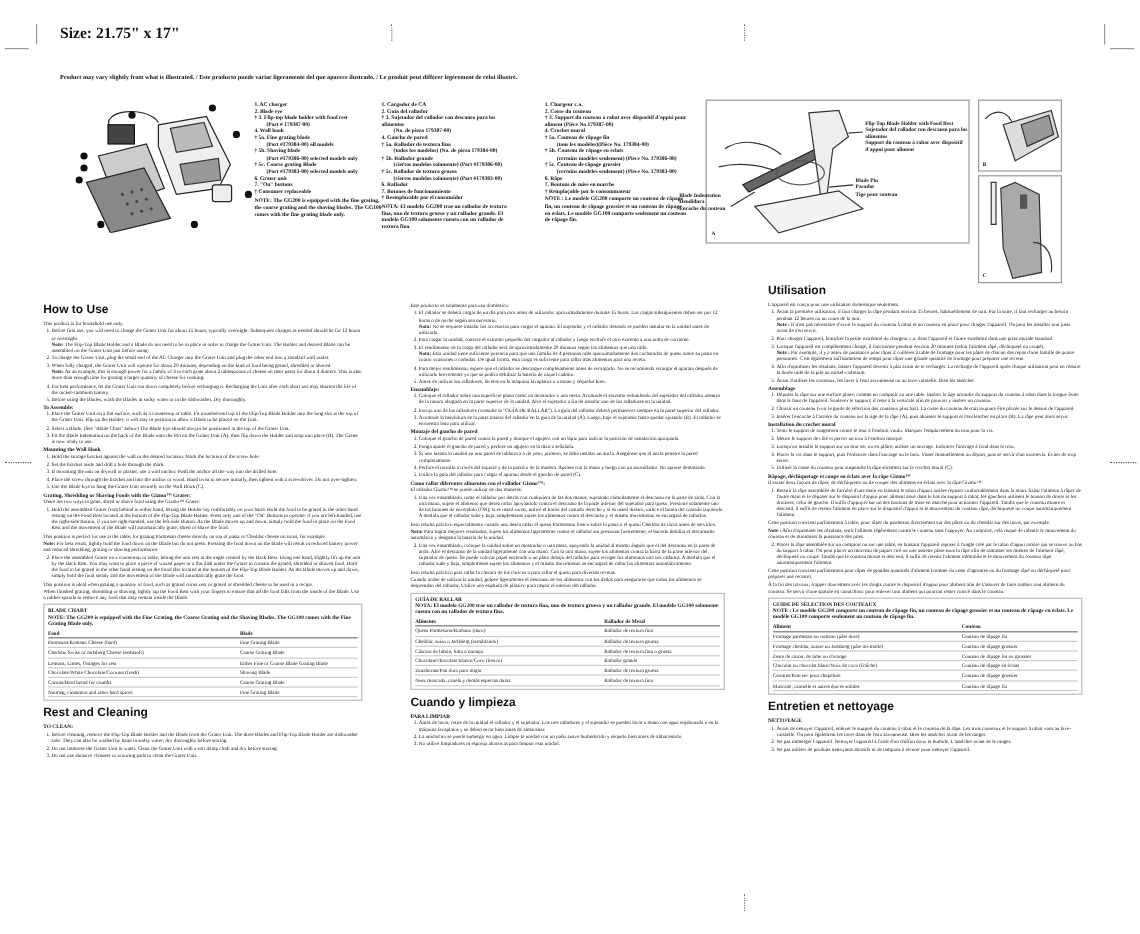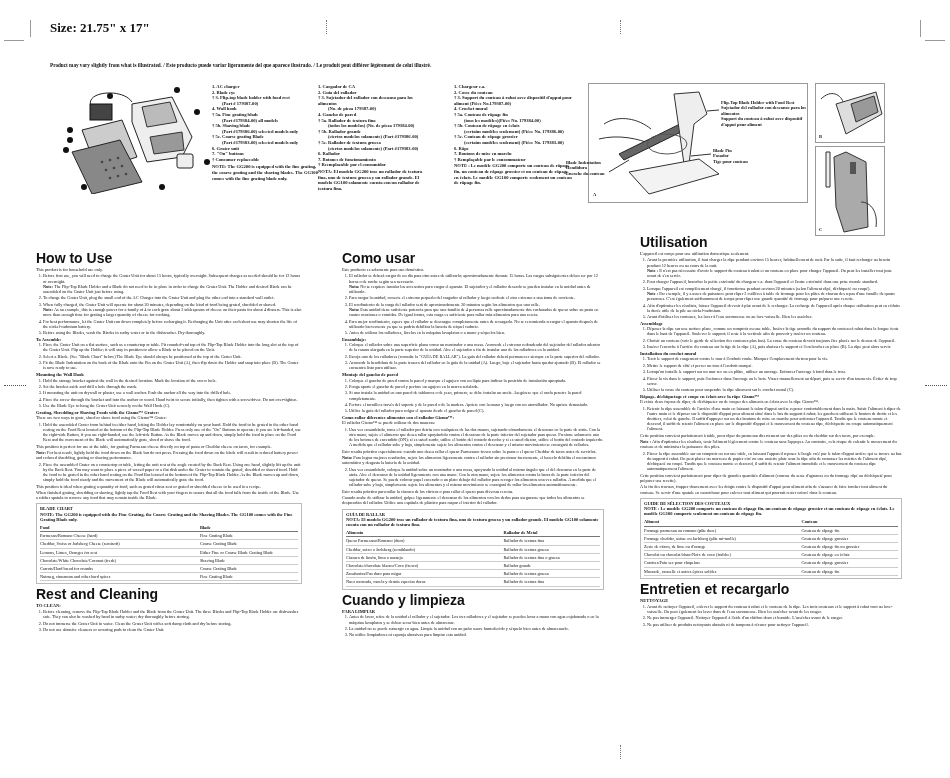--- a/index.html
+++ b/index.html
@@ -13,21 +13,21 @@
   .size { position: absolute; left: 50px; top: 20px; font-size: 13px; font-weight: bold; }
   .disclaimer { position: absolute; left: 50px; top: 62px; font-size: 5.2px; font-weight: bold; white-space: nowrap; }
 
   .parts { position: absolute; font-size: 4.6px; line-height: 5.6px; font-weight: bold; }
   .parts li { list-style: none; }
   .parts .sub { padding-left: 10px; }
 
   .illus { position: absolute; }
 
   .col { position: absolute; font-size: 4.3px; line-height: 5.2px; }
-  .col h1 { font-family: "Liberation Sans", sans-serif; font-size: 14px; font-weight: bold; margin-bottom: 2px; line-height: 13px; }
+  .col h1 { font-family: "Liberation Sans", sans-serif; font-size: 10px; font-weight: bold; margin-bottom: 2px; line-height: 13px; }
   .col h3 { font-size: 4.5px; font-weight: bold; margin: 1px 0 0.5px; }
   .col p { margin-bottom: 1.2px; }
   .col ol { padding-left: 7px; margin-bottom: 1px; }
   .col ol li { margin-bottom: 1.2px; }
   .col b { font-weight: bold; }
 
   .chart { border: 1px solid #bbb; padding: 2px 3px; margin: 3px 0 4px; }
   .chart .ttl { font-weight: bold; font-size: 4.5px; }
   .chart table { width: 100%; border-collapse: collapse; margin-top: 2px; }
   .chart th { text-align: left; font-size: 4.4px; font-weight: bold; border-bottom: 1px solid #777; padding: 1px 0; }
@@ -254,21 +254,20 @@
   <h1>Rest and Cleaning</h1>
   <h3>TO CLEAN:</h3>
   <ol>
     <li>Before cleaning, remove the Flip-Top Blade Holder and the Blade from the Grater Unit. The three Blades and Flip-Top Blade Holder are dishwasher safe. They can also be washed by hand in sudsy water; dry thoroughly before storing.</li>
     <li>Do not immerse the Grater Unit in water. Clean the Grater Unit with a soft damp cloth and dry before storing.</li>
     <li>Do not use abrasive cleaners or scouring pads to clean the Grater Unit.</li>
   </ol>
 </div>
 
 <div class="col" style="left:342px;top:252px;width:262px;">
-  <h1>Como usar</h1>
   <p>Este producto es solamente para uso doméstico.</p>
   <ol>
     <li><span>El rallador se deberá cargar de un día para otro antes de utilizarlo; aproximadamente durante 15 horas. Las cargas subsiguientes deben ser por 12 horas o de noche según sea necesario.</span><br><b>Nota:</b> <span>No se requiere instalar los accesorios para cargar el aparato. El sujetador y el rallador deseado se pueden instalar en la unidad antes de utilizarlo.</span></li>
     <li>Para cargar la unidad, conecte el extremo pequeño del cargador al rallador y luego enchufe el otro extremo a una toma de corriente.</li>
     <li><span>El rendimiento de la carga del rallador será de aproximadamente 20 minutos según los alimentos que uno ralle.</span><br><b>Nota:</b> <span>Esta unidad tiene suficiente potencia para que una familia de 4 personas ralle aproximadamente dos cucharadas de queso sobre su pasta en cuatro ocasiones o comidas. De igual forma, esta carga es suficiente para rallar más alimentos para una receta.</span></li>
     <li>Para mejor rendimiento, espere que el rallador se descargue completamente antes de recargarlo. No se recomienda recargar el aparato después de utilizarlo brevemente ya que se podría debilitar la batería de níquel cadmio.</li>
     <li>Antes de utilizar los ralladores, lávelos en la máquina lavaplatos o a mano y séquelos bien.</li>
   </ol>
   <h3>Ensamblaje:</h3>
   <ol>
@@ -410,20 +409,20 @@
             <td>Couteau de râpage grossier</td>
           </tr>
       <tr>
             <td>Muscade, cannelle et autres épices solides</td>
             <td>Couteau de râpage fin</td>
           </tr>
     </tbody>
       </table>
   </div>
 
-  <h1>Entretien et recargarlo</h1>
+  <h1>Entretien et nettoyage</h1>
   <h3>NETTOYAGE</h3>
   <ol>
     <li>Avant de nettoyer l'appareil, enlever le support du couteau à rabat et le couteau de la râpe. Les trois couteaux et le support à rabat vont au lave-vaisselle. On peut également les laver dans de l'eau savonneuse. Bien les assécher avant de les ranger.</li>
     <li>Ne pas immerger l'appareil. Nettoyer l'appareil à l'aide d'un chiffon doux et humide. L'assécher avant de le ranger.</li>
     <li>Ne pas utiliser de produits nettoyants abrasifs ni de tampons à récurer pour nettoyer l'appareil.</li>
   </ol>
 </div>
 
 </body></html>

